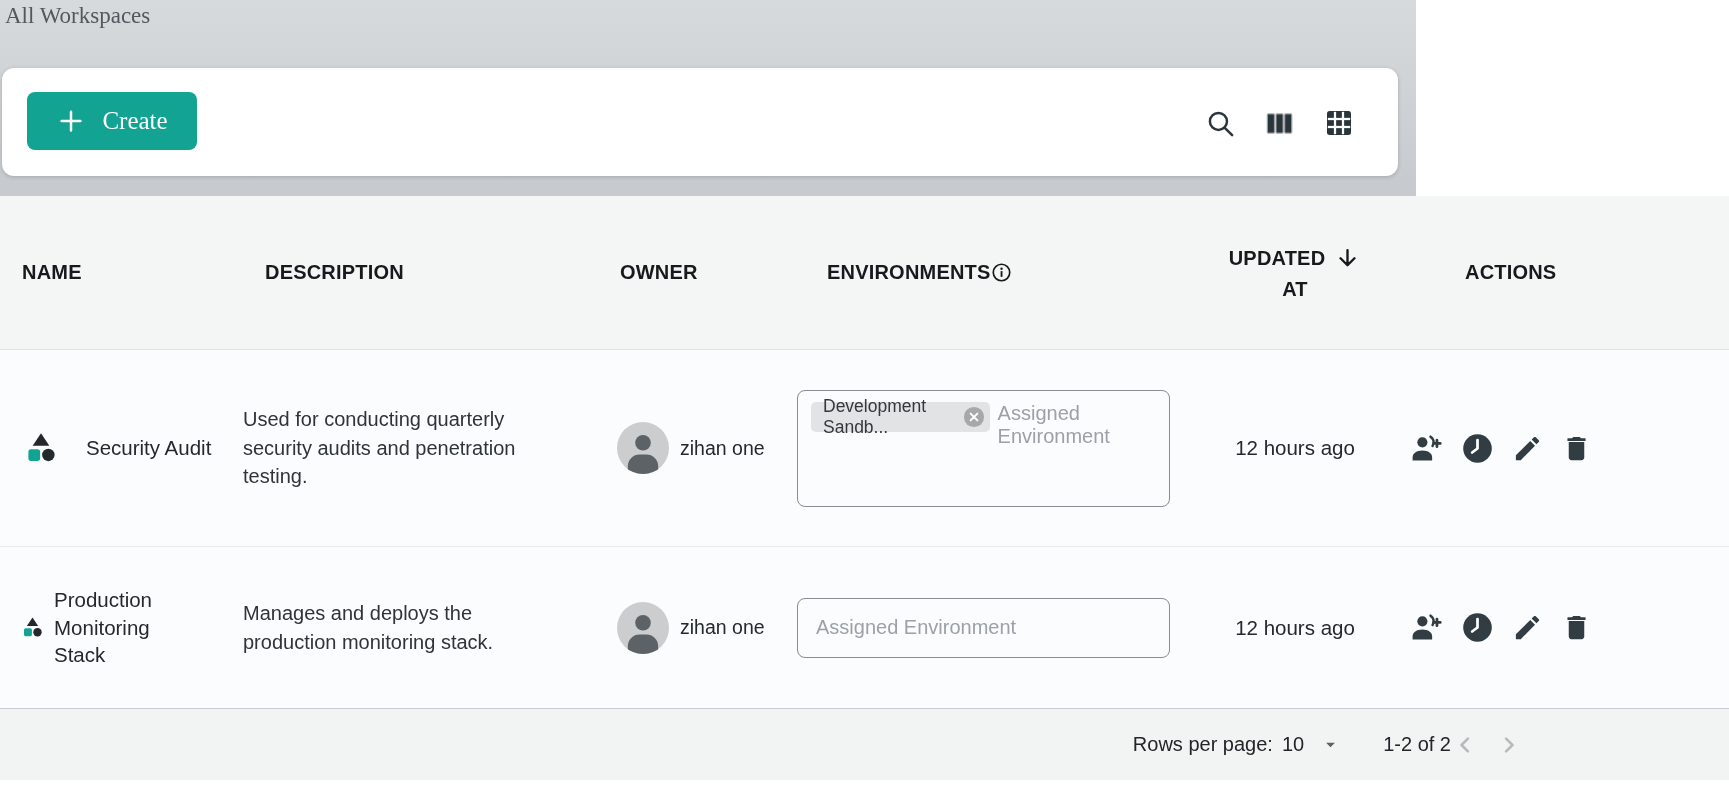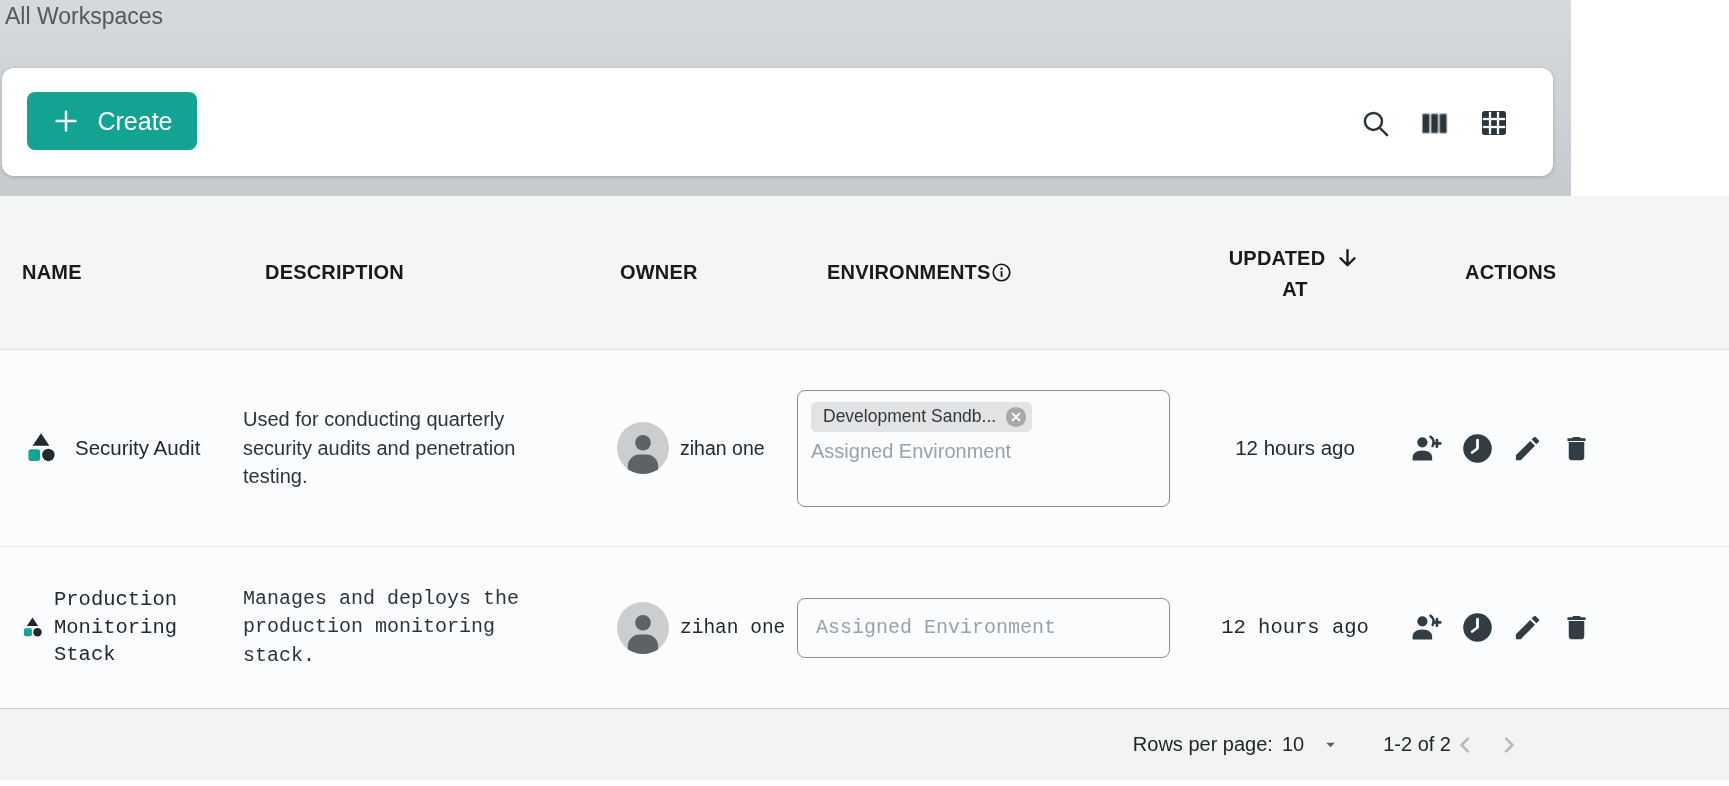--- a/index.html
+++ b/index.html
@@ -2,22 +2,22 @@
 <html><head>
 <meta charset="utf-8">
 <style>
   html,body{margin:0;padding:0;background:#fff;}
   *{box-sizing:border-box;}
   #app{
     position:relative;width:1729px;height:786px;overflow:hidden;
     font-family:"Liberation Sans", sans-serif;color:#24292d;background:#fff;
   }
   
-  .top-band{position:absolute;left:0;top:0;width:1571px;height:196px;
-    background:linear-gradient(180deg,#d7dadc 0%,#c6cacf 100%);}
+  .top-band{position:absolute;left:0;top:0;width:1416px;height:196px;
+    background:linear-gradient(180deg,#d7dadc 0%,#c6cacf 100%);font-family:Liberation Serif, serif;}
   .page-title{position:absolute;left:5px;top:3px;font-size:23px;color:#53585e;}
   .toolbar-card{position:absolute;left:2px;right:18px;top:68px;height:108px;background:#ffffff;
     border-radius:12px;box-shadow:0 1px 4px rgba(0,0,0,.18);}
   .create-btn{position:absolute;left:25px;top:24px;width:170px;height:58px;border:none;cursor:pointer;
     background:#12a392;border-radius:8px;color:#fff;font-size:25px;font-family:inherit;
     display:flex;align-items:center;justify-content:center;gap:16px;}
   .toolbar-icons{position:absolute;right:43px;top:39px;display:flex;align-items:center;gap:28px;}
   .icon-btn{background:none;border:none;padding:0;cursor:pointer;display:flex;align-items:center;}
   
   .data-table{position:absolute;left:0;top:196px;width:1729px;}
@@ -27,29 +27,29 @@
   .th{display:flex;align-items:center;}
   .th-name{padding-left:22px;}
   .th-desc{padding-left:22px;}
   .th-owner{padding-left:22px;}
   .th-env{padding-left:30px;}
   .th-updated{flex-direction:column;justify-content:center;gap:6px;}
   .th-updated .line1{display:flex;align-items:center;gap:9px;}
   .th-actions{padding-left:65px;}
   .trow{background:#fbfcfd;}
   .row1{height:197px;border-bottom:1px solid #e8e9ea;}
-  .row2{height:161px;font-family:Liberation Mono, monospace;}
-  .cell-name{display:flex;align-items:center;gap:17px;padding-left:24px;font-size:20.5px;}
+  .row2{height:161px;}
+  .cell-name{display:flex;align-items:center;gap:28px;padding-left:24px;font-size:20.5px;}
   .cell-name .nm{max-width:152px;line-height:1.35;}
   .cell-desc{font-size:20px;line-height:1.42;color:#2f3438;padding-right:55px;}
   .cell-owner{display:flex;align-items:center;gap:11px;padding-left:19px;font-size:19.5px;}
   .avatar{width:52px;height:52px;border-radius:50%;background:#cbcdce;overflow:hidden;flex:none;}
   .cell-env{display:flex;align-items:center;}
   .env-box{width:373px;border:1px solid #878d91;border-radius:8px;background:transparent;}
-  .env-box.with-chip{height:117px;padding:11px 13px;display:flex;flex-direction:column;gap:8px;}
+  .env-box.with-chip{height:117px;padding:11px 13px;display:flex;flex-direction:row;gap:8px;}
   .env-box.empty{height:60px;padding:0 18px;display:flex;align-items:center;}
   .env-chip{display:inline-flex;align-items:center;gap:9px;align-self:flex-start;
     background:#e2e3e4;border-radius:5px;height:30px;padding:0 5px 0 12px;font-size:17.5px;color:#33383c;}
   .env-placeholder{font-size:20px;color:#9ba1a6;}
   .cell-updated{text-align:center;font-size:20.5px;color:#24292d;}
   .cell-actions{display:flex;align-items:center;gap:18px;padding-left:10px;}
   
   .tfoot{height:72px;background:#f2f4f4;border-top:1px solid #c9cccd;
     display:flex;align-items:center;justify-content:flex-end;padding-right:206px;font-size:20px;color:#222629;}
   .rpp-label{margin-right:9px;}

